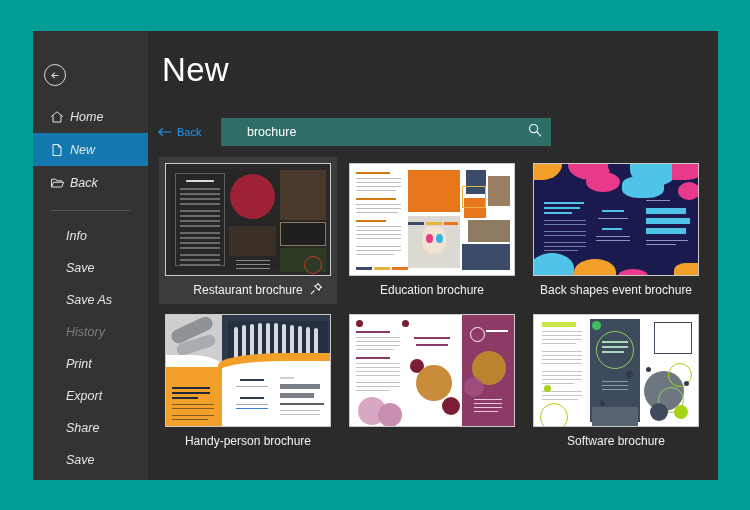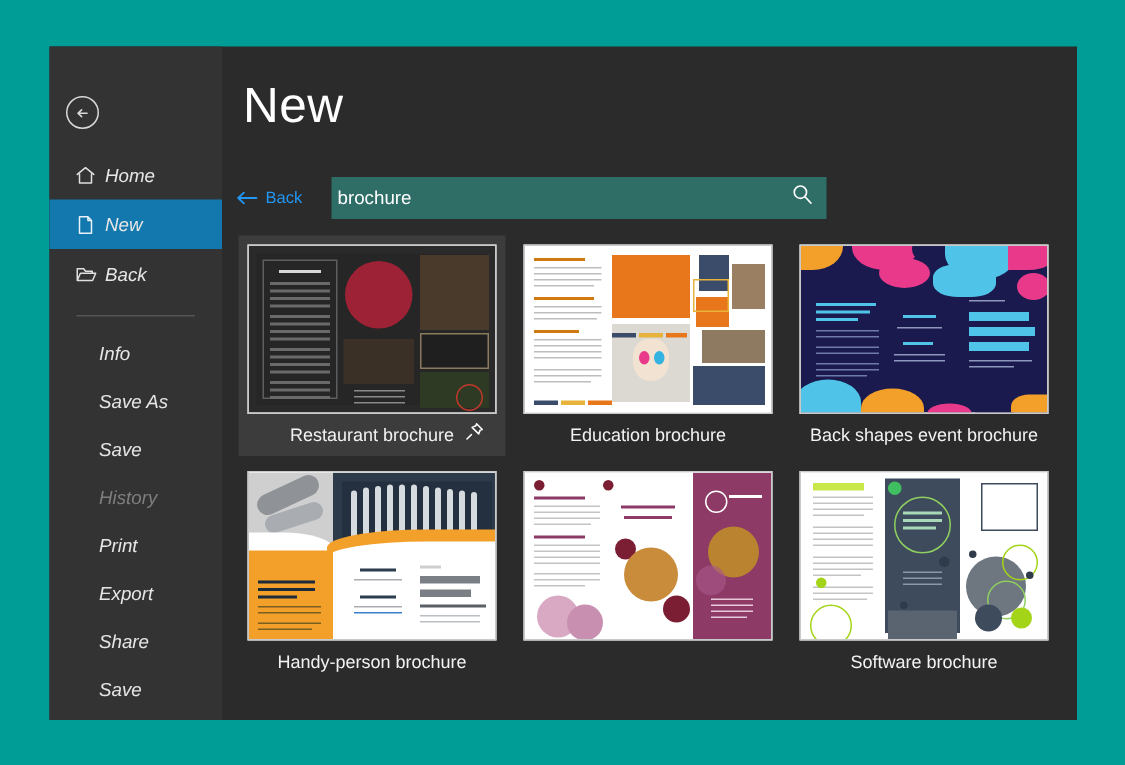--- a/index.html
+++ b/index.html
@@ -44,21 +44,21 @@
   .searchrow{position:absolute;left:9px;top:87px;width:545px;height:28px;display:flex;align-items:center;}
   .back-link{display:flex;align-items:center;gap:5px;color:#2196F3;font-size:11px;cursor:pointer;width:64px;}
   .back-link .lbl{font-size:11px;}
   .searchbox{
     position:relative;width:330px;height:28px;background:#2F6E67;
     display:flex;align-items:center;box-sizing:border-box;
   }
   .searchbox input{
     border:0;outline:0;background:transparent;color:#ffffff;
     font-family:"Liberation Sans",sans-serif;font-size:12.5px;
-    padding:0 28px 0 4px;width:100%;height:100%;box-sizing:border-box;
+    padding:0 28px 0 26px;width:100%;height:100%;box-sizing:border-box;
   }
   .searchbox input::placeholder{color:#cfd9d7;}
   .search-ico{position:absolute;right:9px;top:50%;transform:translateY(-50%);cursor:pointer;}
   
   .grid{position:absolute;left:8px;top:126px;width:552px;display:flex;flex-wrap:wrap;}
   .card{width:178px;margin:0 3px 4px 3px;padding:6px 6px 0 6px;box-sizing:border-box;cursor:pointer;}
   .card.selected{background:#3c3c3c;}
   .thumb{width:166px;height:113px;background:#ffffff;margin:0 auto;position:relative;overflow:hidden;border:1px solid #c9c9c9;box-sizing:border-box;}
   .caption{height:28px;display:flex;align-items:center;justify-content:center;position:relative;}
   .caption .txt{color:#f2f2f2;font-size:12px;}
@@ -148,24 +148,24 @@
         <span>Back</span>
       </div>
 
       <div class="divider"></div>
 
       <div class="nav-sub">
         <div class="sub-item">
             <span>Info</span>
           </div>
         <div class="sub-item">
+            <span>Save</span>
+          </div>
+        <div class="sub-item">
             <span>Save As</span>
-          </div>
-        <div class="sub-item">
-            <span>Save</span>
           </div>
         <div class="sub-item disabled">
             <span>History</span>
           </div>
         <div class="sub-item">
             <span>Print</span>
           </div>
         <div class="sub-item">
             <span>Export</span>
           </div>

